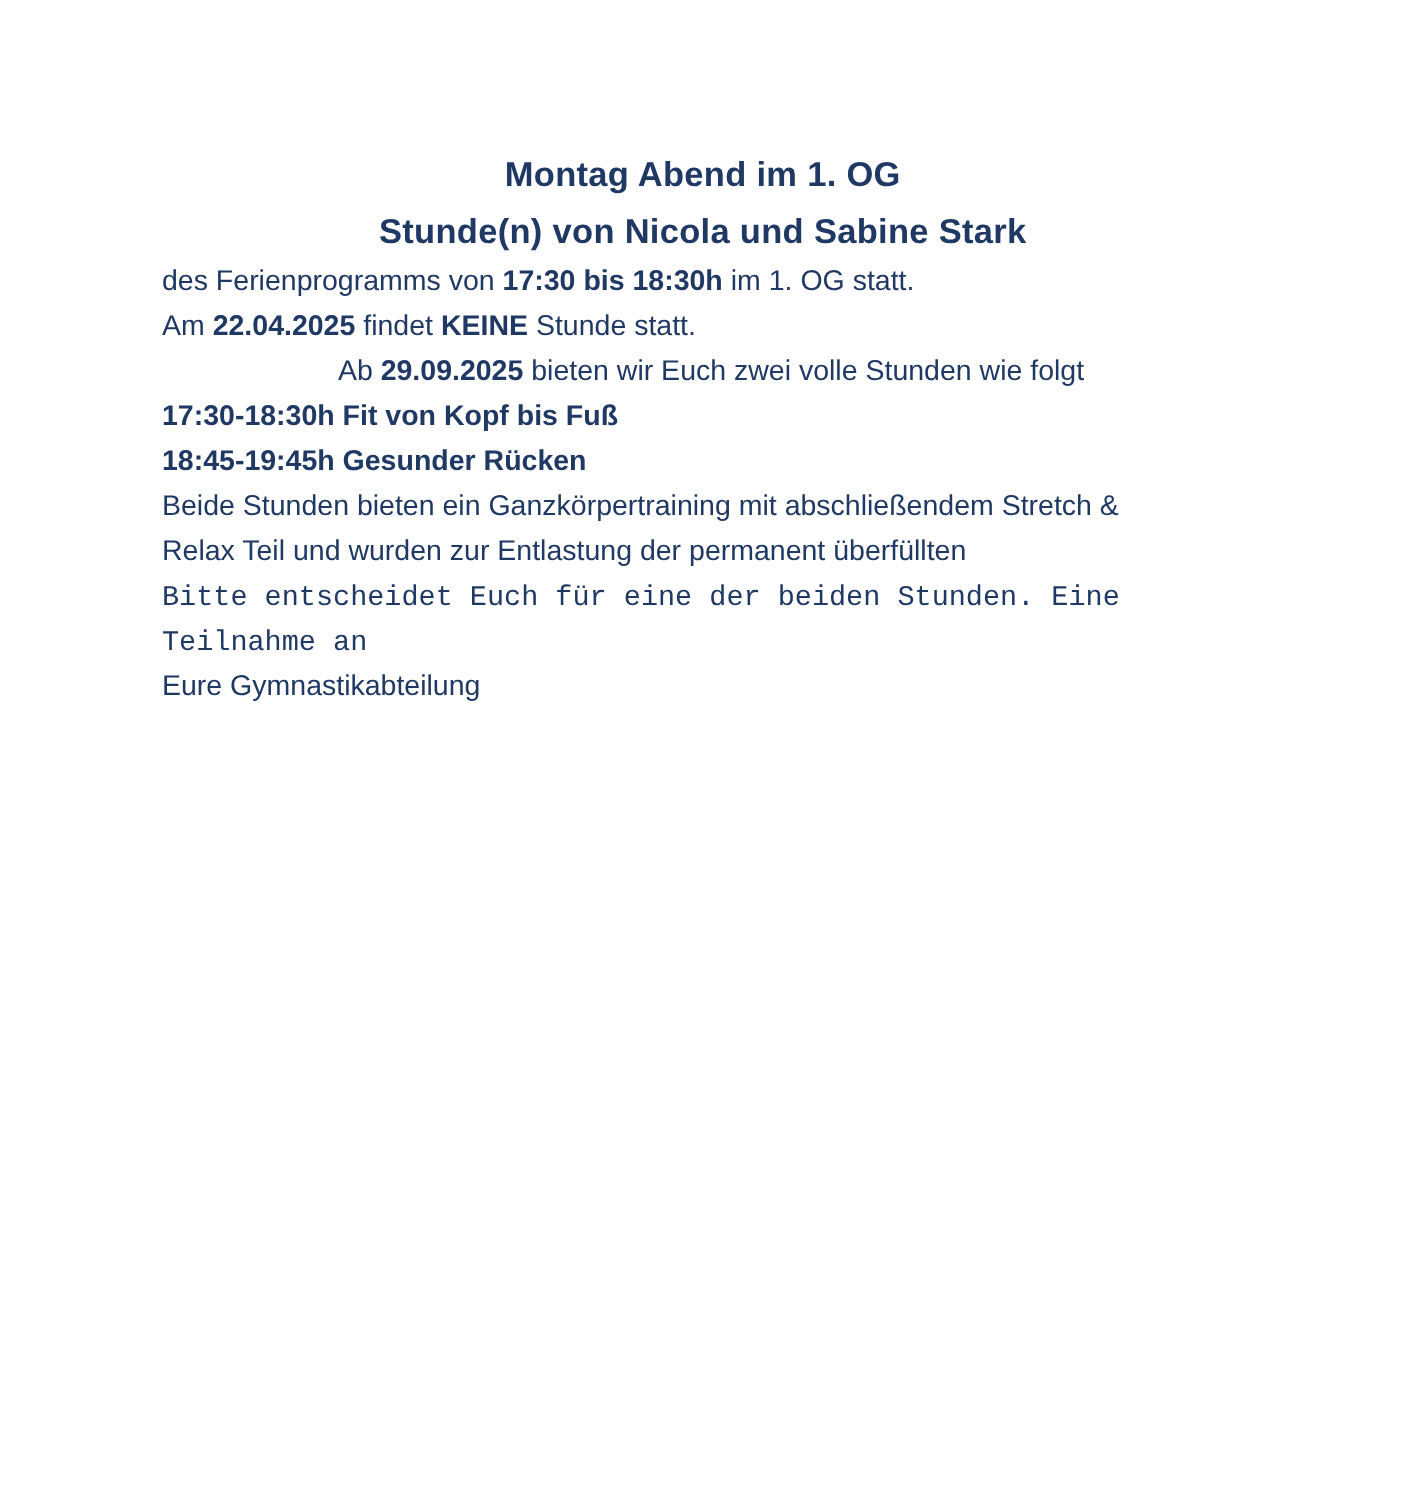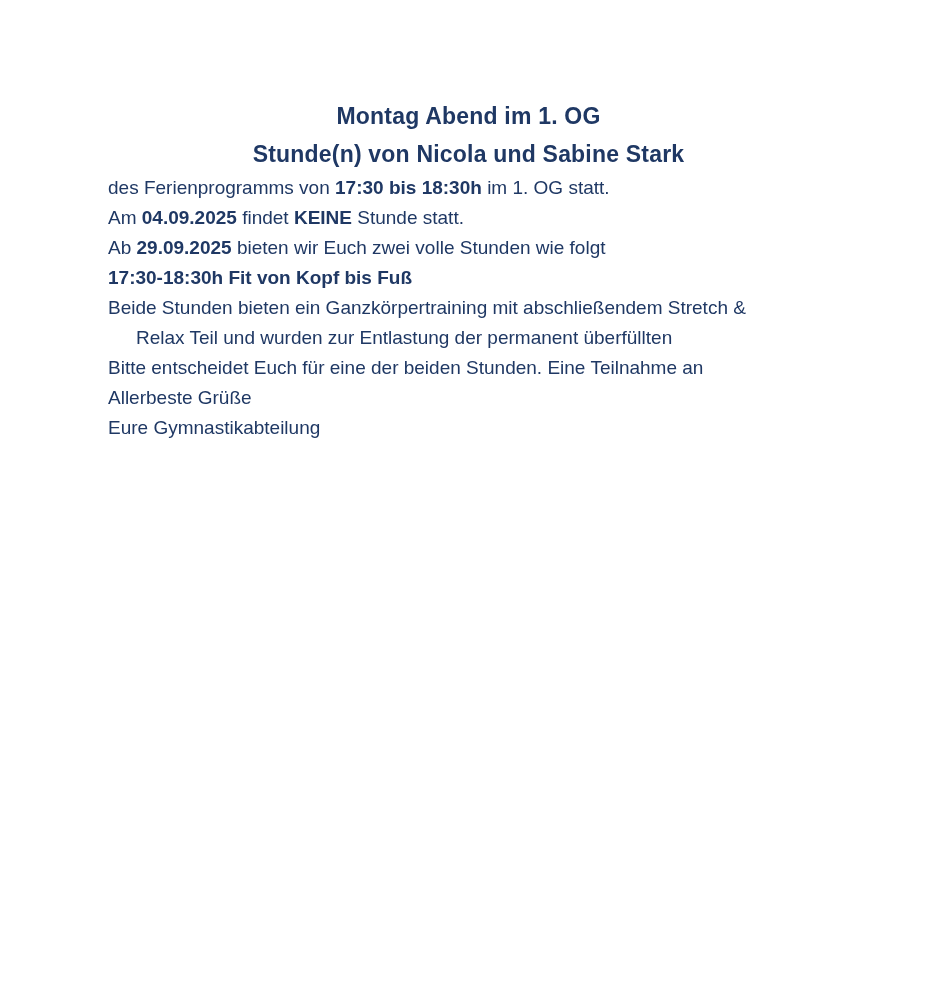--- a/index.html
+++ b/index.html
@@ -29,25 +29,25 @@
   .content {
     padding-left: 108px;
     padding-right: 97px;
     font-size: 19px;
     line-height: 30px;
   }
   .content p { margin: 0; }
   .b { font-weight: 700; }
   .p1 { margin-top: 47px; }
   .p2 { margin-top: 55px; }
-  .p3 { margin-top: 55px; }
+  .p3 { margin-top: 55px; text-align: center; }
   .b1 { margin-top: 53px; font-weight: 700; }
   .b2 { margin-top: 12px; font-weight: 700; }
   .p4 { margin-top: 57px; }
-  .p5 { margin-top: 53px; }
+  .p5 { margin-top: 53px; font-family: Liberation Mono, monospace; }
   .p6 { margin-top: 54px; }
   .p7 { margin-top: 13px; }
 </style>
 </head>
 <body>
 
 <div class="doc">
 
   <h1 class="title">
     <div>Montag Abend im 1. OG</div>
@@ -56,37 +56,37 @@
 
   <div class="content">
 
     <p class="p1">
       <span style="display:block;">
         <span>des Ferienprogramms von </span><span class="b">17:30 bis 18:30h</span><span> im 1. OG statt.</span>
       </span>
     </p>
 
     <p class="p2">
-      <span>Am </span><span class="b">04.09.2025</span><span> findet </span><span class="b">KEINE</span><span> Stunde statt.</span>
+      <span>Am </span><span class="b">22.04.2025</span><span> findet </span><span class="b">KEINE</span><span> Stunde statt.</span>
     </p>
 
     <p class="p3">
       <span>Ab </span><span class="b">29.09.2025</span><span> bieten wir Euch zwei volle Stunden wie folgt</span>
     </p>
 
     <p class="b1">17:30-18:30h Fit von Kopf bis Fuß</p>
 
+    <p class="b2">18:45-19:45h Gesunder Rücken</p>
 
     <p class="p4">
       <span style="display:block;">Beide Stunden bieten ein Ganzkörpertraining mit abschließendem Stretch &amp;</span>
-      <span style="display:block;margin-left:28px;">Relax Teil und wurden zur Entlastung der permanent überfüllten</span>
+      <span style="display:block;">Relax Teil und wurden zur Entlastung der permanent überfüllten</span>
     </p>
 
     <p class="p5">
       <span style="display:block;">Bitte entscheidet Euch für eine der beiden Stunden. Eine Teilnahme an</span>
     </p>
 
-    <p class="p6">Allerbeste Grüße</p>
 
     <p class="p7">Eure Gymnastikabteilung</p>
 
   </div>
 </div>
 
 </body></html>

